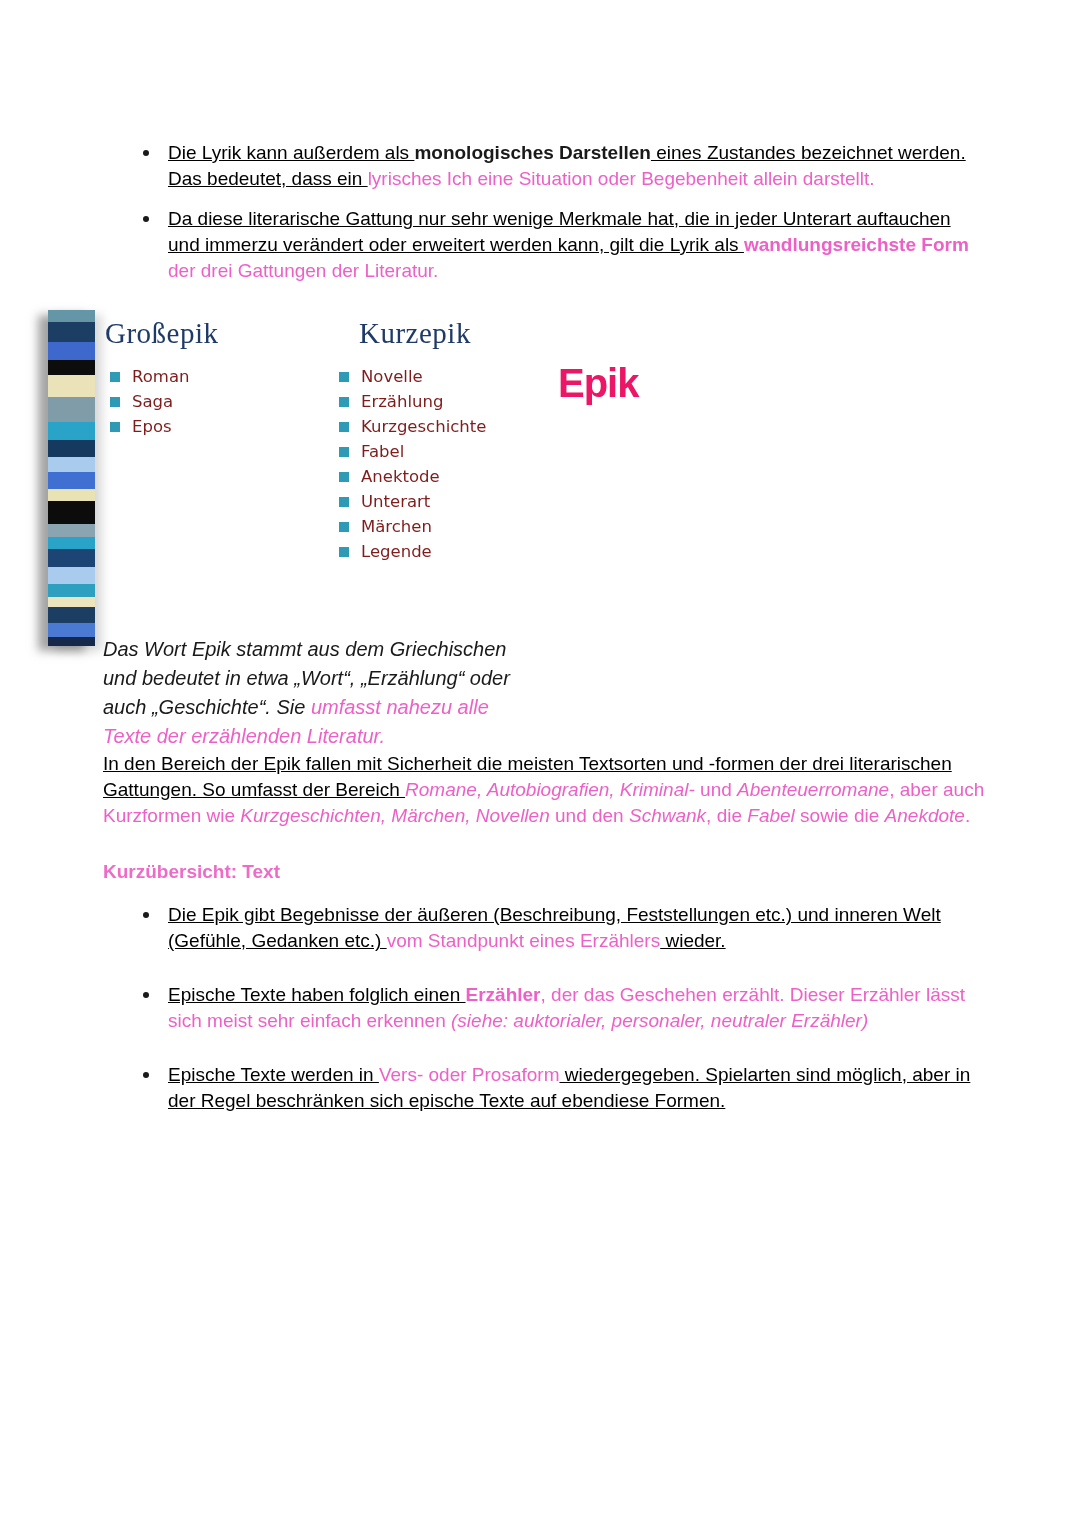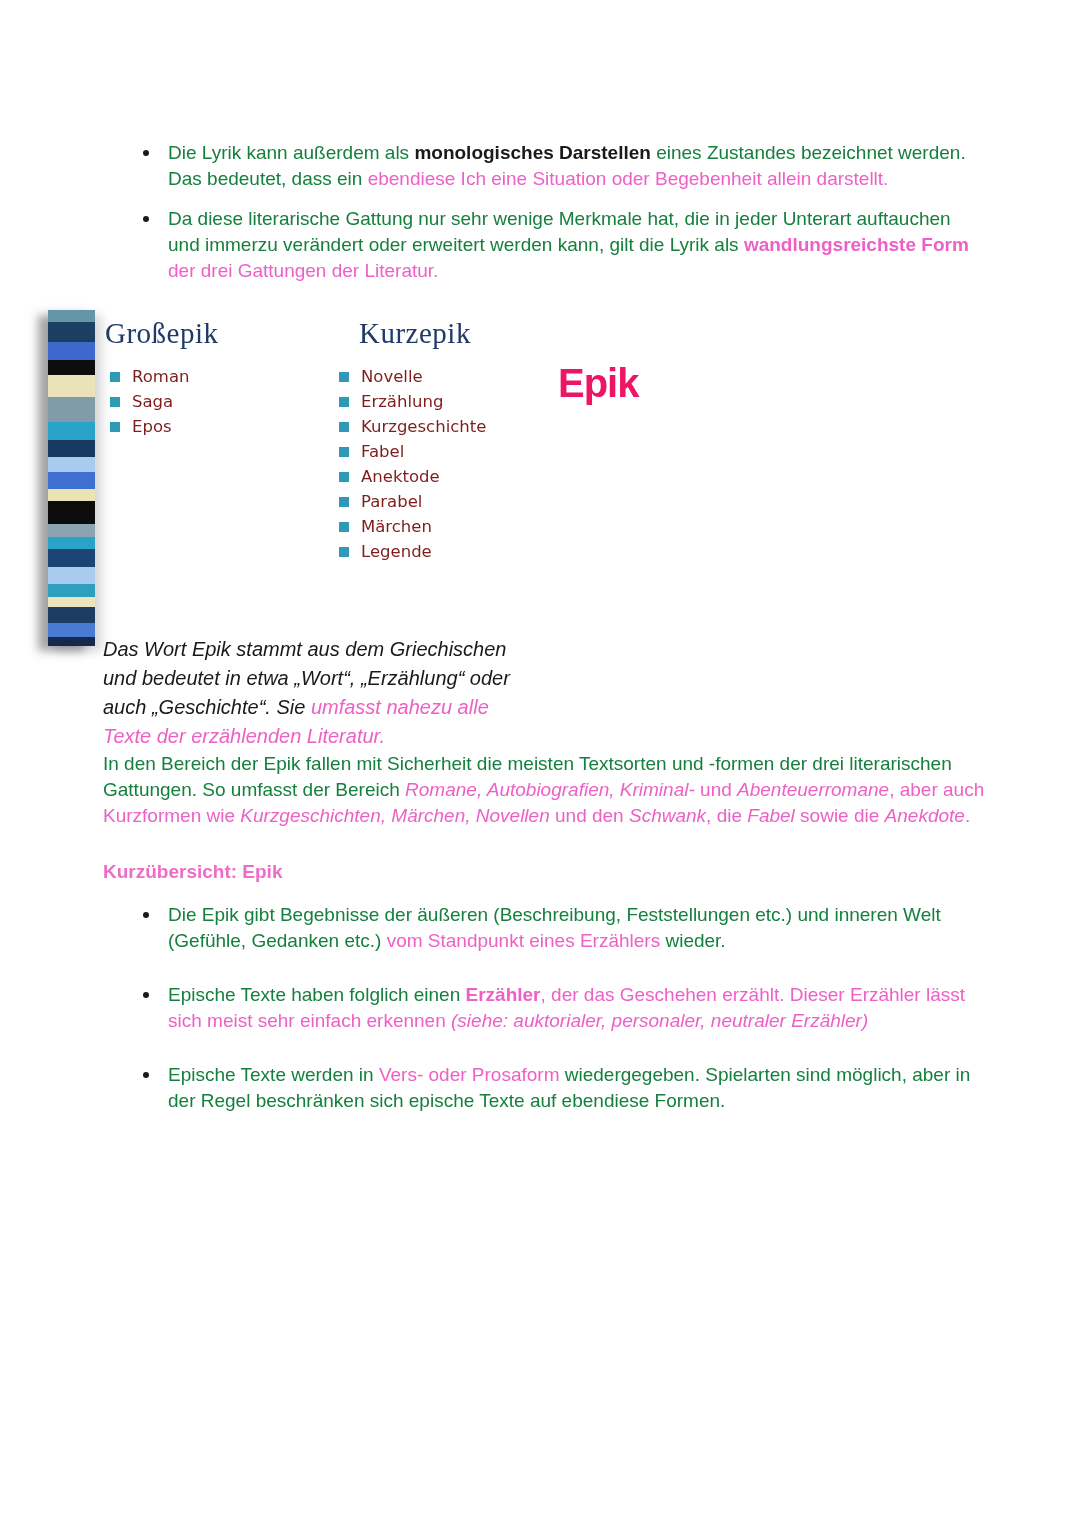--- a/index.html
+++ b/index.html
@@ -7,21 +7,21 @@
     position:relative;
     width:1080px;height:1528px;
     background:#ffffff;
     overflow:hidden;
     font-family:"Liberation Sans",sans-serif;
     color:#1a1a1a;
   }
   .content{padding:140px 95px 0 103px;}
 
   
-  .k{color:#15803d;}
+  .k{color:#000000;text-decoration:underline;}
   .kb{color:#1a1a1a;font-weight:bold;}
   .ki{color:#1a1a1a;font-style:italic;}
   .p{color:var(--c-pink,#ed60c6);}
   .pb{color:var(--c-pink,#ed60c6);font-weight:bold;}
   .pi{color:var(--c-pink,#ed60c6);font-style:italic;}
 
   
   ul.blist{list-style:none;margin:0;padding:0;font-size:19px;line-height:26px;}
   ul.blist>li{position:relative;padding-left:65px;margin-bottom:14px;}
   .bullet-dot{
@@ -89,21 +89,21 @@
 </style>
 </head>
 <body>
 
 <div class="page">
   <div class="content">
 
     <ul class="blist">
       <li>
         <span class="bullet-dot"></span>
-        <span><span class="k">Die Lyrik kann außerdem als </span><span class="kb">monologisches Darstellen</span><span class="k"> eines Zustandes bezeichnet werden. Das bedeutet, dass ein </span><span class="p">ebendiese Ich eine Situation oder Begebenheit allein darstellt.</span></span>
+        <span><span class="k">Die Lyrik kann außerdem als </span><span class="kb">monologisches Darstellen</span><span class="k"> eines Zustandes bezeichnet werden. Das bedeutet, dass ein </span><span class="p">lyrisches Ich eine Situation oder Begebenheit allein darstellt.</span></span>
       </li>
       <li>
         <span class="bullet-dot"></span>
         <span><span class="k">Da diese literarische Gattung nur sehr wenige Merkmale hat, die in jeder Unterart auftauchen und immerzu verändert oder erweitert werden kann, gilt die Lyrik als </span><span class="pb">wandlungsreichste Form</span><span class="p"> der drei Gattungen der Literatur.</span></span>
       </li>
     </ul>
 
     <section class="epik-section">
 
       <figure class="slide" style="margin-block:12px 0;margin-inline:-60px 10px;">
@@ -167,21 +167,21 @@
                 <li>
                     <span class="sq"></span>
                     <span>Fabel</span>
                   </li>
                 <li>
                     <span class="sq"></span>
                     <span>Anektode</span>
                   </li>
                 <li>
                     <span class="sq"></span>
-                    <span>Parabel</span>
+                    <span>Unterart</span>
                   </li>
                 <li>
                     <span class="sq"></span>
                     <span>Märchen</span>
                   </li>
                 <li>
                     <span class="sq"></span>
                     <span>Legende</span>
                   </li>
               </ul>
@@ -191,21 +191,21 @@
       </figure>
 
       <h1 class="epik-title">Epik</h1>
 
       <p class="epik-intro"><span class="ki">Das Wort Epik stammt aus dem Griechischen und bedeutet in etwa „Wort“, „Erzählung“ oder auch „Geschichte“. Sie </span><span class="pi">umfasst nahezu alle Texte der erzählenden Literatur.</span></p>
 
       <p class="epik-body"><span class="k">In den Bereich der Epik fallen mit Sicherheit die meisten Textsorten und -formen der drei literarischen Gattungen. So umfasst der Bereich </span><span class="pi">Romane, Autobiografien, Kriminal-</span><span class="p"> und </span><span class="pi">Abenteuerromane</span><span class="p">, aber auch Kurzformen wie </span><span class="pi">Kurzgeschichten, Märchen, Novellen</span><span class="p"> und den </span><span class="pi">Schwank</span><span class="p">, die </span><span class="pi">Fabel</span><span class="p"> sowie die </span><span class="pi">Anekdote</span><span class="p">.</span></p>
 
     </section>
 
-    <h2 class="kurz-title">Kurzübersicht: Epik</h2>
+    <h2 class="kurz-title">Kurzübersicht: Text</h2>
 
     <ul class="blist kurz">
       <li>
         <span class="bullet-dot"></span>
         <span><span class="k">Die Epik gibt Begebnisse der äußeren (Beschreibung, Feststellungen etc.) und inneren Welt (Gefühle, Gedanken etc.) </span><span class="p">vom Standpunkt eines Erzählers</span><span class="k"> wieder.</span></span>
       </li>
       <li>
         <span class="bullet-dot"></span>
         <span><span class="k">Epische Texte haben folglich einen </span><span class="pb">Erzähler</span><span class="p">, der das Geschehen erzählt. Dieser Erzähler lässt sich meist sehr einfach erkennen </span><span class="pi">(siehe: auktorialer, personaler, neutraler Erzähler)</span></span>
       </li>

